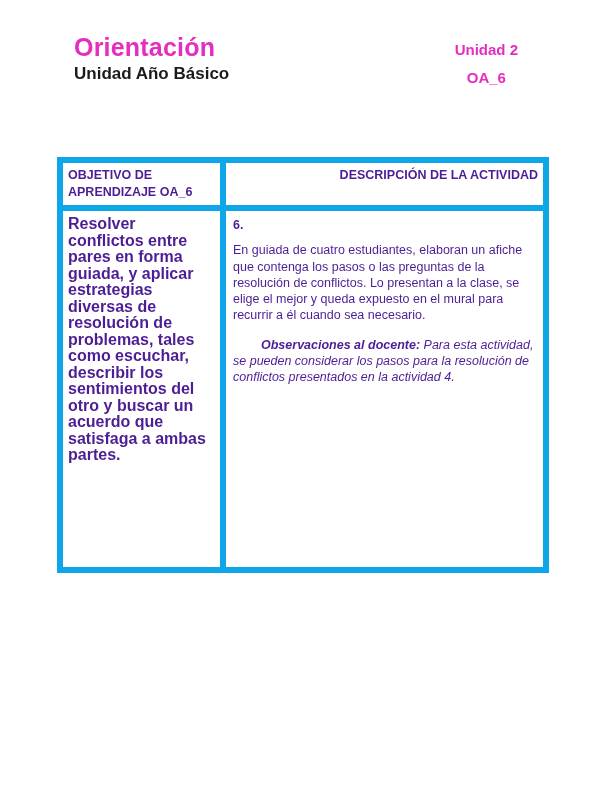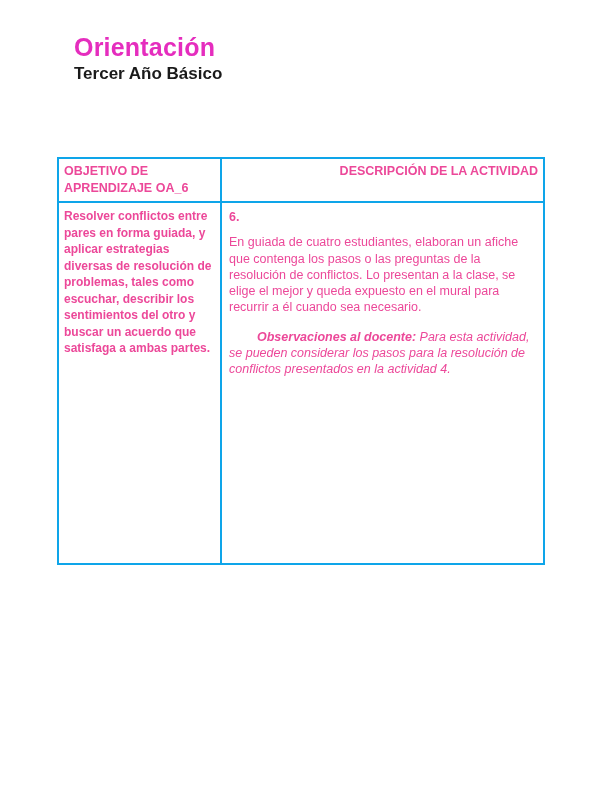--- a/index.html
+++ b/index.html
@@ -63,42 +63,42 @@
     left: 57px;
     top: 157px;
     width: 486px;
     border-collapse: collapse;
     table-layout: fixed;
   }
   .activities-table col.c1 { width: 163px; }
   .activities-table col.c2 { width: 323px; }
   .activities-table th,
   .activities-table td {
-    border: 2px solid #0ea5e9;
+    border: 6px solid #0ea5e9;
     vertical-align: top;
-    color: #ec4899;
+    color: #4c1d95;
   }
   .th-objective {
     height: 43px;
     text-align: left;
     font-size: 12.5px;
     line-height: 17px;
     padding: 4px 5px;
   }
   .th-description {
     text-align: right;
     font-size: 12.5px;
     line-height: 17px;
     padding: 4px 5px;
   }
   .td-objective {
     height: 362px;
     padding: 5px 5px;
     font-weight: bold;
-    font-size: 12px;
+    font-size: 16px;
     line-height: 16.5px;
     margin-left: 17px;
   }
   .td-activity {
     padding: 6px 7px;
     font-size: 12.5px;
     line-height: 16.3px;
   }
   .activity-number {
     font-weight: bold;
@@ -115,23 +115,27 @@
     margin-left: 28px;
   }
 </style>
 </head>
 <body>
 
 <div class="page">
 
   <div class="header-left">
     <div class="subject-title">Orientación</div>
-    <div class="grade-subtitle">Tercer Año Básico</div>
+    <div class="grade-subtitle">Unidad Año Básico</div>
   </div>
 
+  <div class="header-right">
+    <div>Unidad 2</div>
+    <div>OA_6</div>
+  </div>
 
 
   <table class="activities-table">
     <colgroup>
         <col class="c1">
         <col class="c2">
       </colgroup>
     <tbody>
         <tr>
       <th class="th-objective">OBJETIVO DE APRENDIZAJE OA_6</th>

